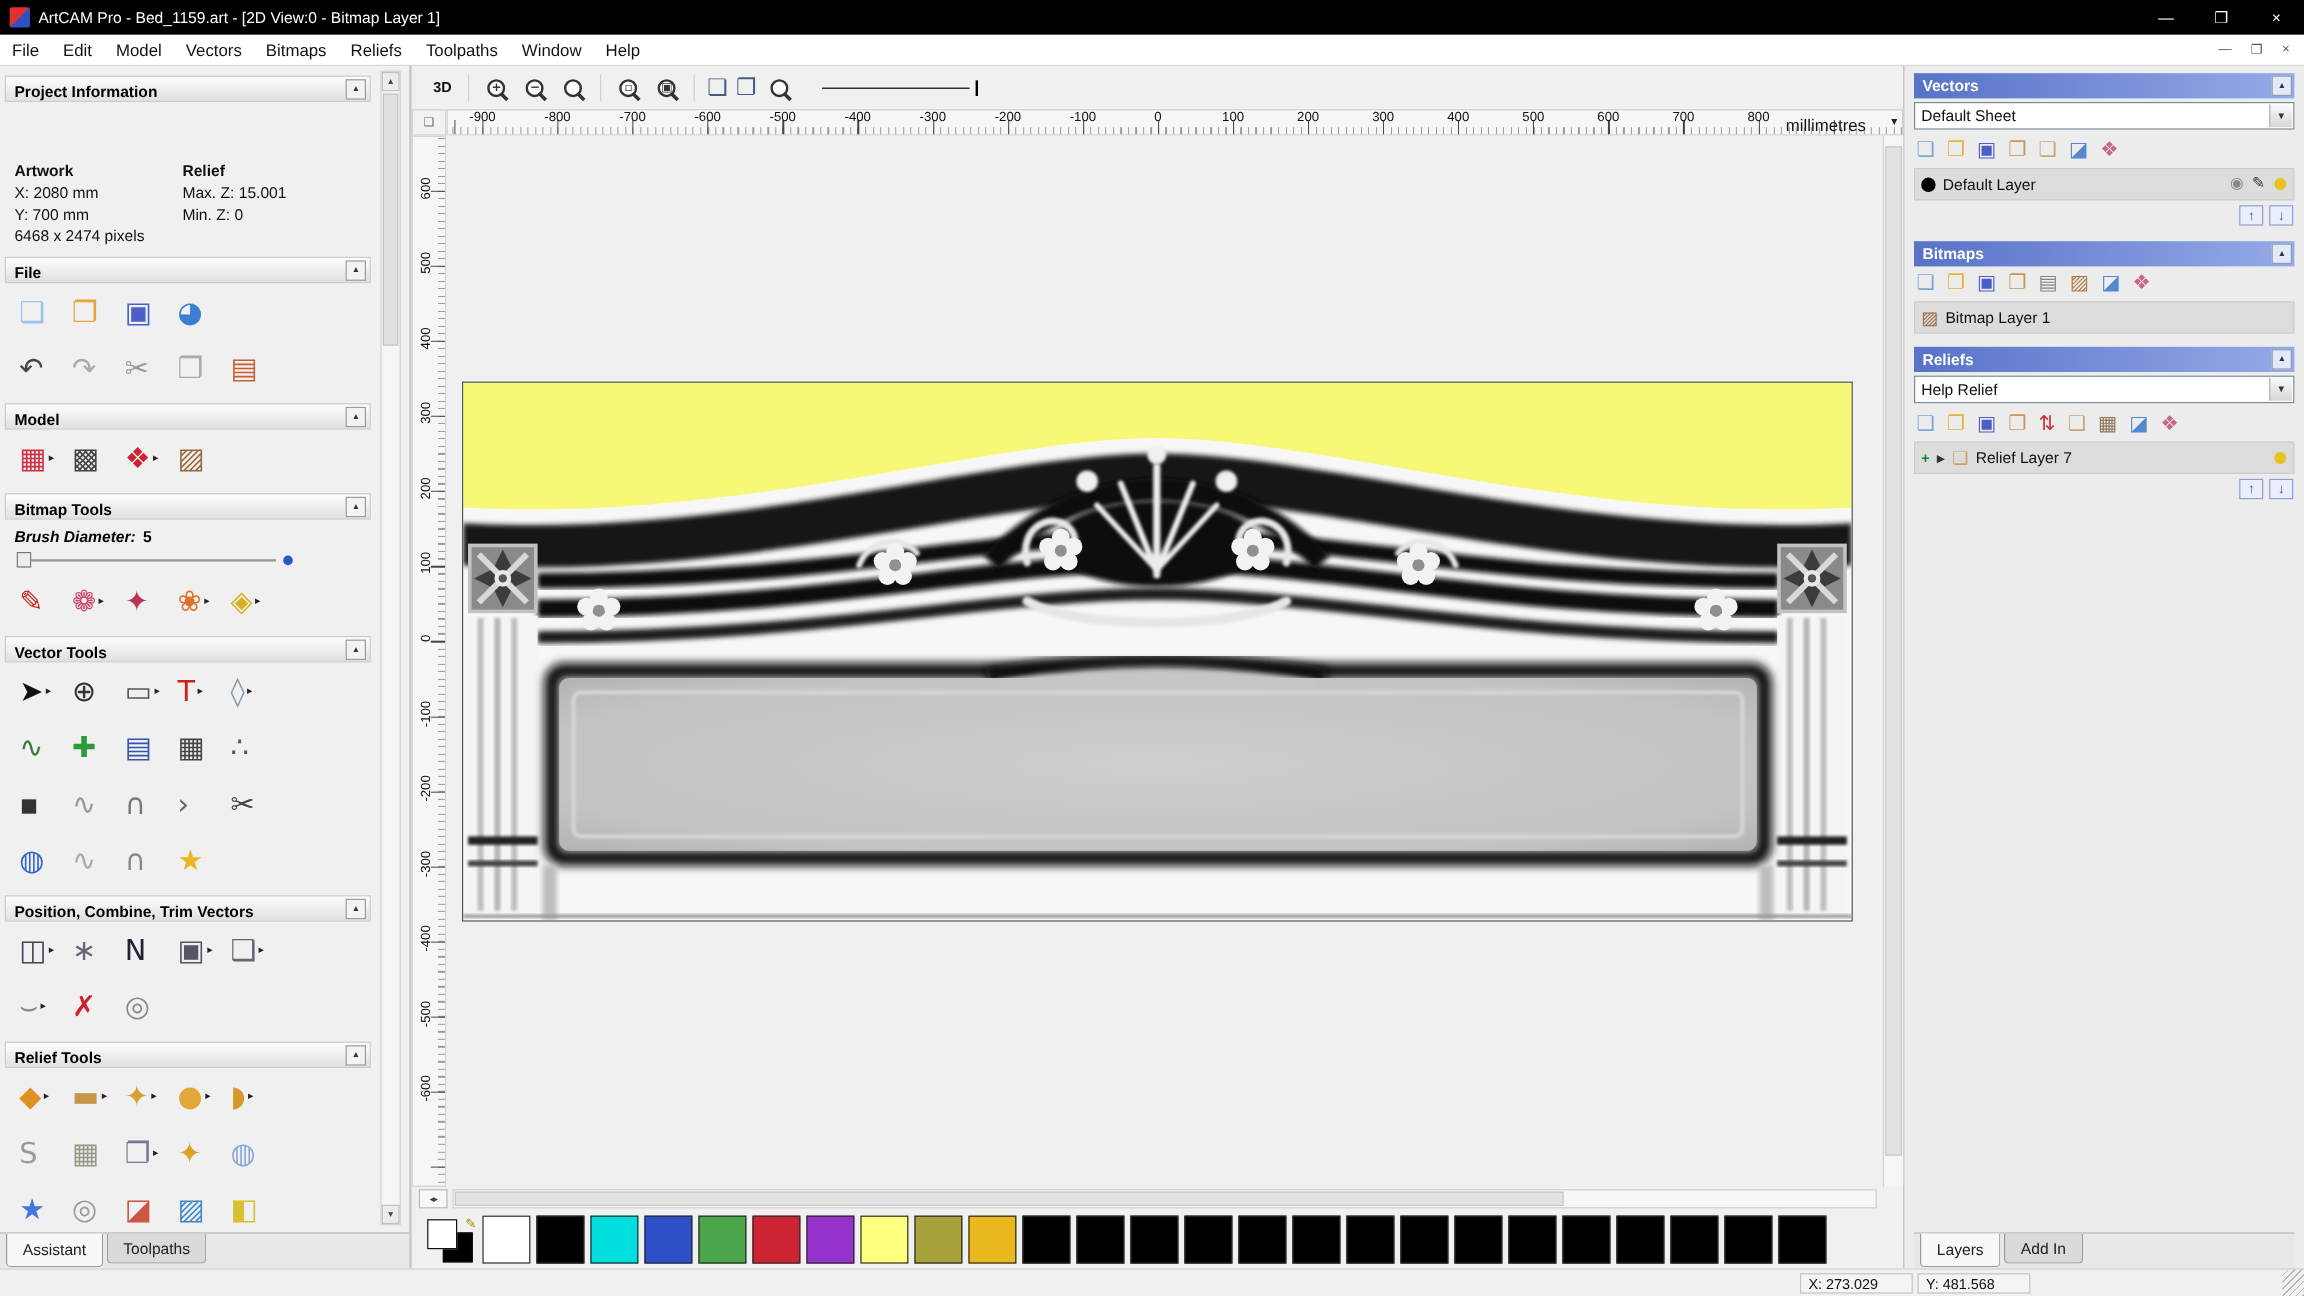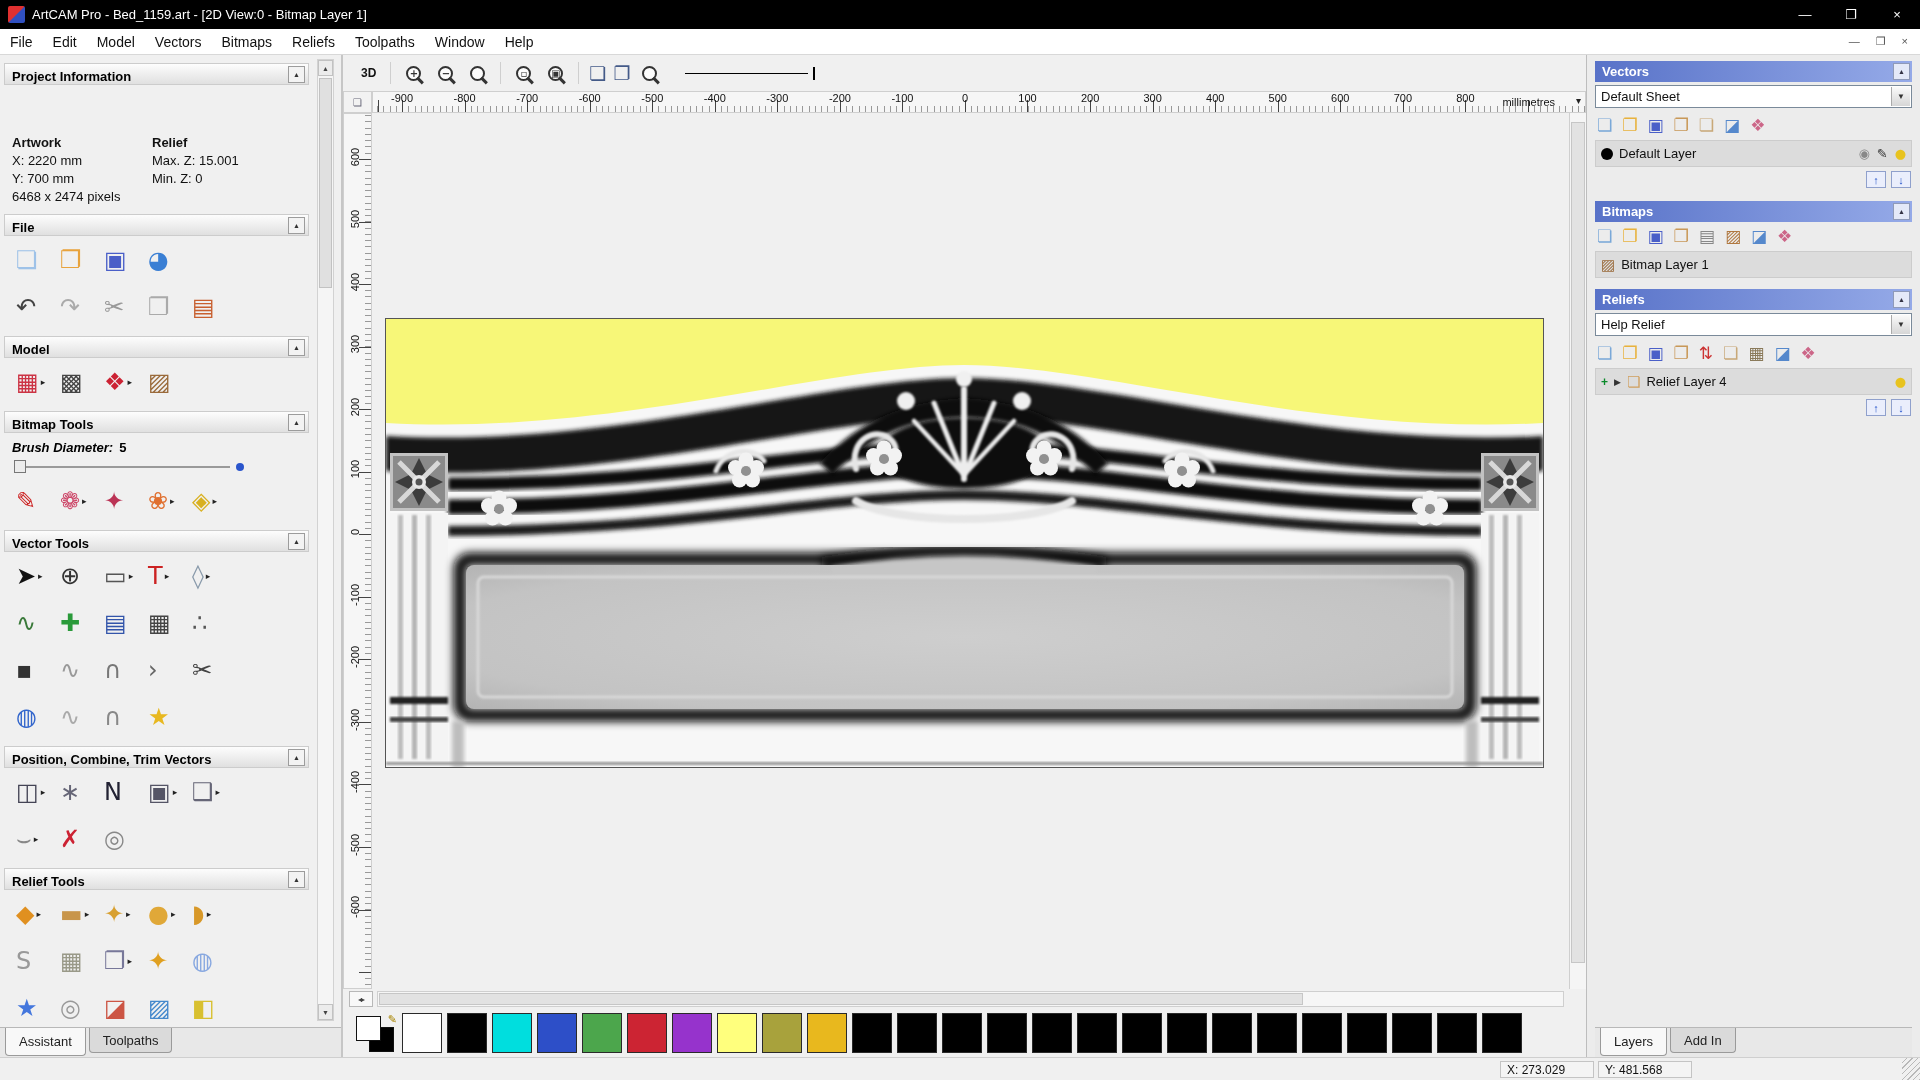--- a/index.html
+++ b/index.html
@@ -53,21 +53,21 @@
 .lineprev{width:130px;height:17px;position:relative;margin-left:16px;}
 .lp-line{position:absolute;left:0;right:7px;top:8px;height:1px;background:#000;}
 .lp-end{position:absolute;right:0;top:2px;width:2px;height:13px;background:#000;}
 
 .rulerrow{height:22px;display:flex;flex:0 0 auto;}
 .rcorner{width:29px;background:#f2f2f2;border:1px solid #cfcfcf;display:flex;align-items:center;justify-content:center;font-size:10px;color:#667;font-family:"DejaVu Sans",sans-serif;}
 .hruler{flex:1;position:relative;background:#f6f6f6;border:1px solid #cfcfcf;overflow:hidden;}
 .hruler .t1{position:absolute;left:0;right:0;bottom:0;height:6px;background:repeating-linear-gradient(90deg,#999 0 1px,transparent 1px 6.255px);background-position-x:4px;}
 .hruler .t2{position:absolute;left:0;right:0;bottom:0;height:12px;background:repeating-linear-gradient(90deg,#444 0 1px,transparent 1px 62.55px);background-position-x:29px;}
 .hlabel{position:absolute;top:0;font-size:11px;color:#111;transform:translateX(-50%);}
-.units{position:absol;position:absolute;right:30px;top:4px;font-size:11px;color:#111;}
+.units{position:absol;position:absolute;right:30px;top:4px;font-size:14px;color:#111;}
 .rdrop{position:absolute;right:4px;top:3px;font-size:10px;color:#222;}
 .canvasrow{flex:1;display:flex;min-height:0;}
 .vruler{width:29px;position:relative;background:#f6f6f6;border:1px solid #cfcfcf;overflow:hidden;flex:0 0 auto;}
 .vruler .t1{position:absolute;top:0;bottom:0;right:0;width:6px;background:repeating-linear-gradient(180deg,#999 0 1px,transparent 1px 6.255px);background-position-y:1px;}
 .vruler .t2{position:absolute;top:0;bottom:0;right:0;width:12px;background:repeating-linear-gradient(180deg,#444 0 1px,transparent 1px 62.55px);background-position-y:45px;}
 .vlabel{position:absolute;left:-2px;width:26px;text-align:center;font-size:11px;color:#111;transform:rotate(-90deg);}
 .canvas{flex:1;position:relative;background:#f0f0f0;overflow:hidden;}
 .artwork{position:absolute;left:14px;top:206px;width:1157px;height:448px;outline:1px solid #555;background:#fff;}
 .artwork svg{display:block;width:100%;height:100%;}
 .vscroll{width:17px;background:#f5f5f5;border-left:1px solid #cfcfcf;position:relative;flex:0 0 auto;}
@@ -147,21 +147,21 @@
     <div class="leftpanel">
       <div class="lp-content">
 
         <div class="sec-h">
           <span>Project Information</span>
           <span class="sec-roll">▲</span>
         </div>
         <div class="pi-grid">
           <span class="pi-b">Artwork</span>
           <span class="pi-b">Relief</span>
-          <span>X: 2220 mm</span>
+          <span>X: 2080 mm</span>
           <span>Max. Z: 15.001</span>
           <span>Y: 700 mm</span>
           <span>Min. Z: 0</span>
           <span>6468 x 2474 pixels</span>
           <span></span>
         </div>
 
         <div class="sec-h">
           <span>File</span>
           <span class="sec-roll">▲</span>
@@ -739,21 +739,21 @@
             <span class="rp-tool" style="color: rgb(204, 51, 51);">⇅</span>
             <span class="rp-tool" style="color: rgb(200, 168, 120);">❏</span>
             <span class="rp-tool" style="color: rgb(138, 122, 90);">▦</span>
             <span class="rp-tool" style="color: rgb(85, 136, 204);">◪</span>
             <span class="rp-tool" style="color: rgb(204, 102, 136);">❖</span>
           </div>
         <div class="layer-row">
           <span class="c-plus">+</span>
           <span class="c-exp">▶</span>
           <span class="thumb c-tan">❏</span>
-          <span>Relief Layer 4</span>
+          <span>Relief Layer 7</span>
           <span class="lyr-sp"></span>
           <span class="lyr-ic c-gold">●</span>
         </div>
         <div class="updown">
           <span class="ud-btn">↑</span>
           <span class="ud-btn">↓</span>
         </div>
       </div>
 
       <div class="rp-spacer"></div>

